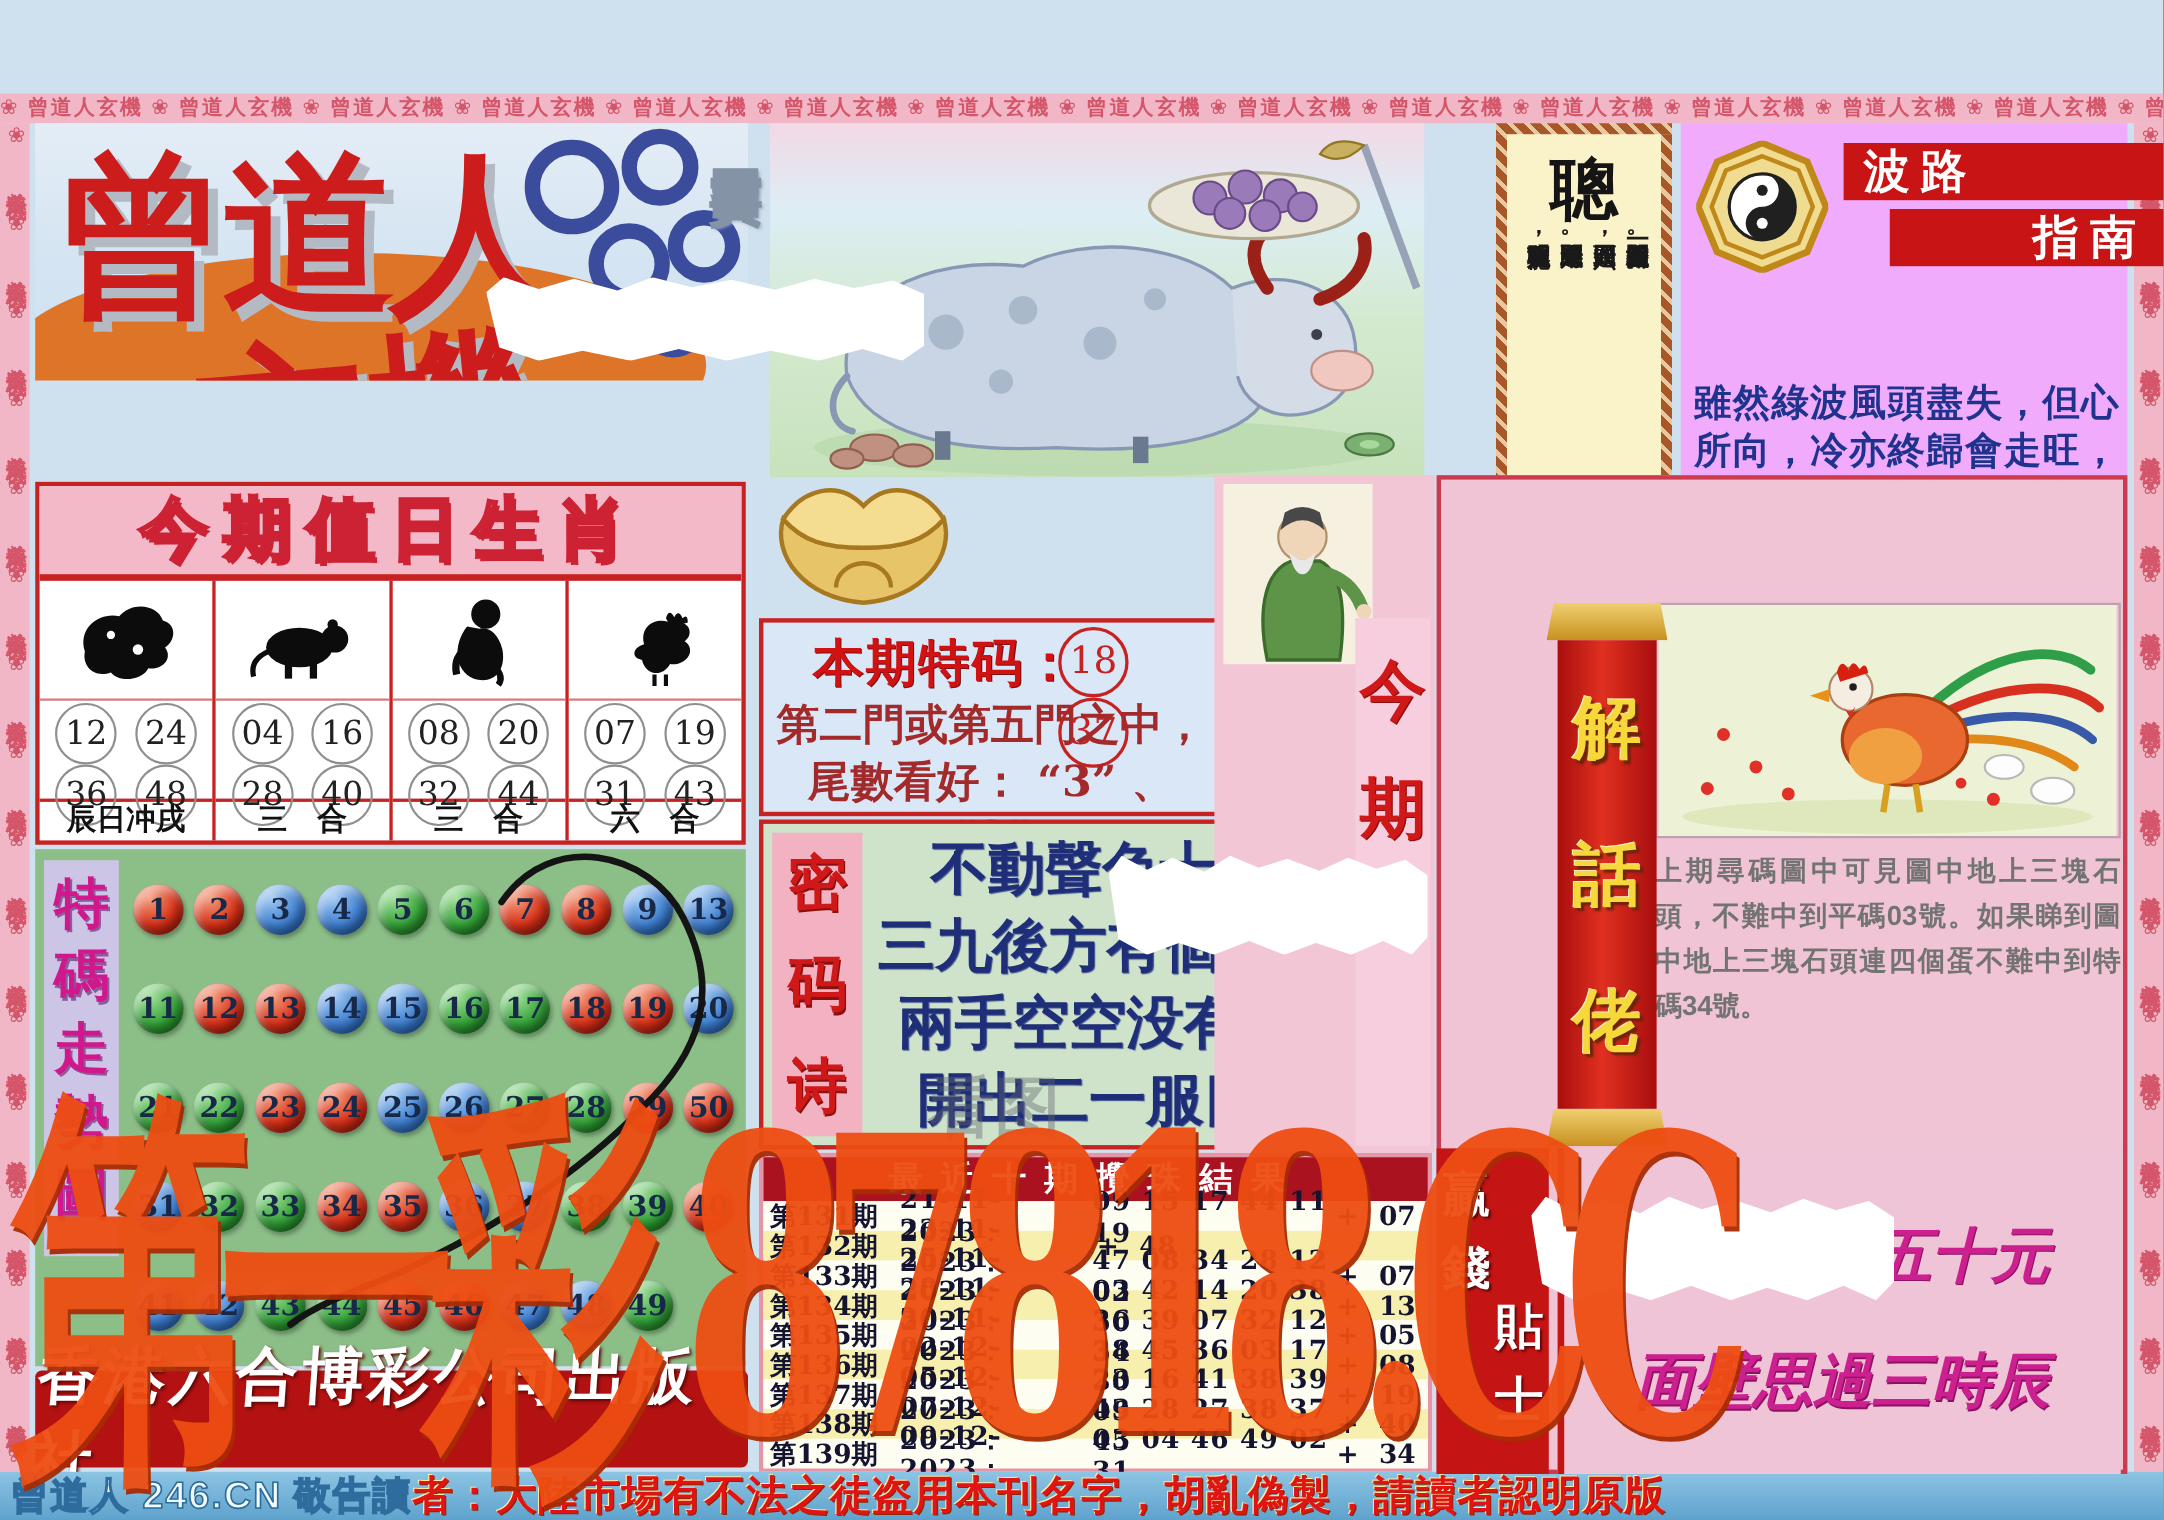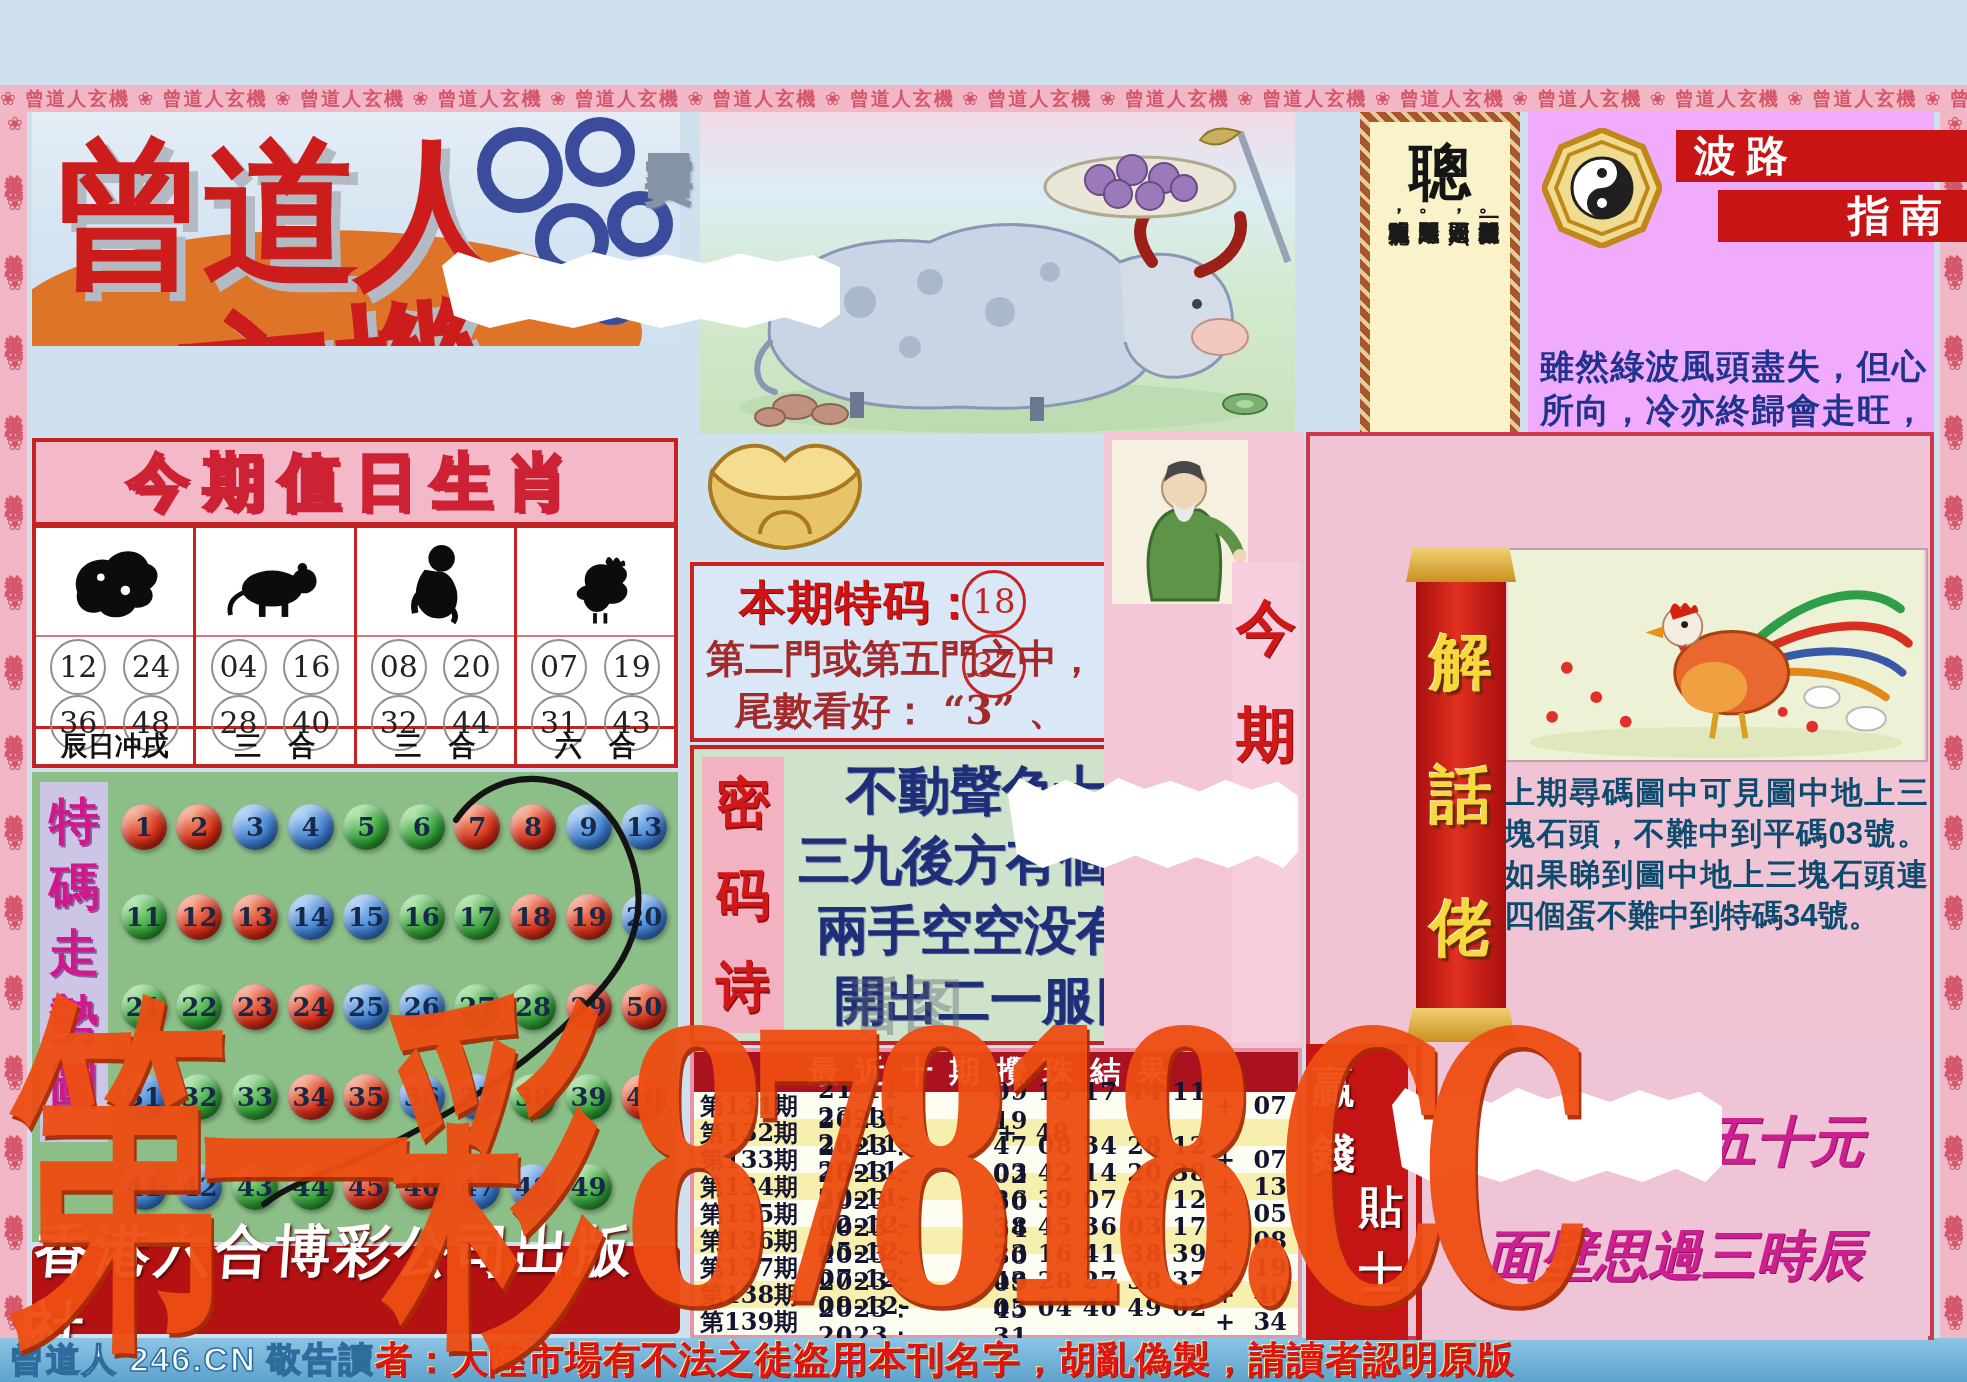--- a/index.html
+++ b/index.html
@@ -140,21 +140,21 @@
   
   .bolu{left:1528px;top:112px;width:406px;height:472px;background:#f0abfc;}
   .bolu-bar{position:absolute;background:#c81414;color:#fff;font-weight:bold;font-size:42px;
     display:flex;align-items:center;padding:0 18px;letter-spacing:10px;}
   .bolu-body{position:absolute;left:12px;top:232px;width:386px;font-size:34px;line-height:44px;
     font-weight:bold;color:#1f338e;text-align:justify;}
 
   
   .jiehua{left:1306px;top:432px;width:628px;height:908px;background:#f0c4d4;border:4px solid #cc3a50;box-sizing:border-box;}
   .roosterpic{left:1504px;top:548px;width:424px;height:214px;border:2px solid #c0a0b0;box-sizing:border-box;}
-  .jh-par{left:1504px;top:772px;width:424px;font-size:31px;line-height:41px;font-weight:bold;color:#0c4a6e;text-align:justify;}
+  .jh-par{left:1504px;top:772px;width:424px;font-size:25px;line-height:41px;font-weight:bold;color:#737373;text-align:justify;}
   .pillar-cap{width:110px;height:34px;background:linear-gradient(#f0d070,#c89020);
     clip-path:polygon(6% 0,94% 0,100% 100%,0 100%);box-shadow:0 2px 2px #7c5008;}
   .pillar-body{left:1416px;top:582px;width:90px;height:426px;background:linear-gradient(90deg,#a80e0e,#e03020 45%,#a80e0e);
     display:flex;flex-direction:column;align-items:center;justify-content:space-around;padding:14px 0;box-sizing:border-box;}
   .pillar-body div{font-size:62px;font-weight:bold;color:#f6d83a;text-shadow:3px 3px 2px #6c2408,-1px -1px 0 #fff8c0;}
   .winstrip{left:1306px;top:1044px;width:102px;height:296px;background:#c41414;display:flex;justify-content:center;gap:4px;
     padding-top:10px;box-sizing:border-box;}
   .winstrip .wcol{display:flex;flex-direction:column;}
   .winstrip span{font-size:44px;font-weight:bold;color:#fff;line-height:66px;text-shadow:2px 2px 2px #5c0808;}
   .tipbox{left:1416px;top:1044px;width:512px;height:296px;background:#eec4d6;border-left:6px solid #c41414;box-sizing:border-box;}

